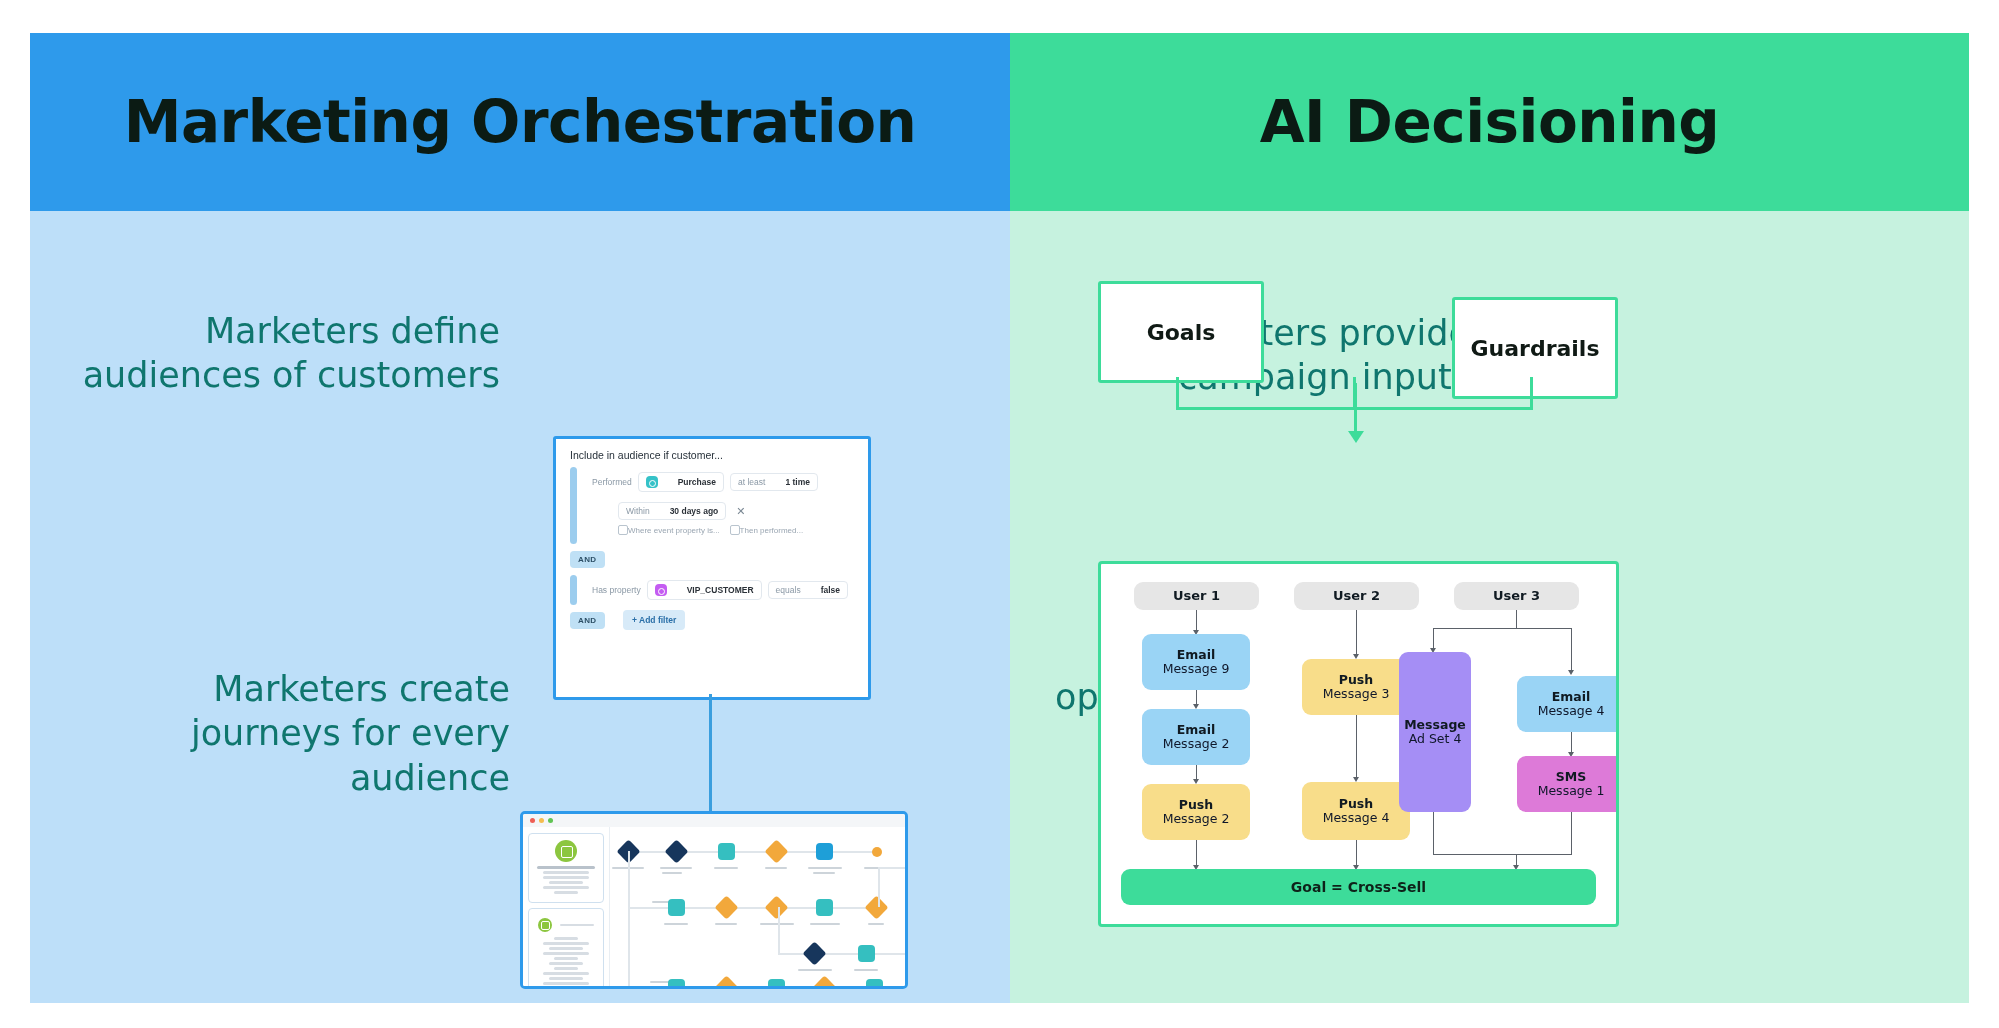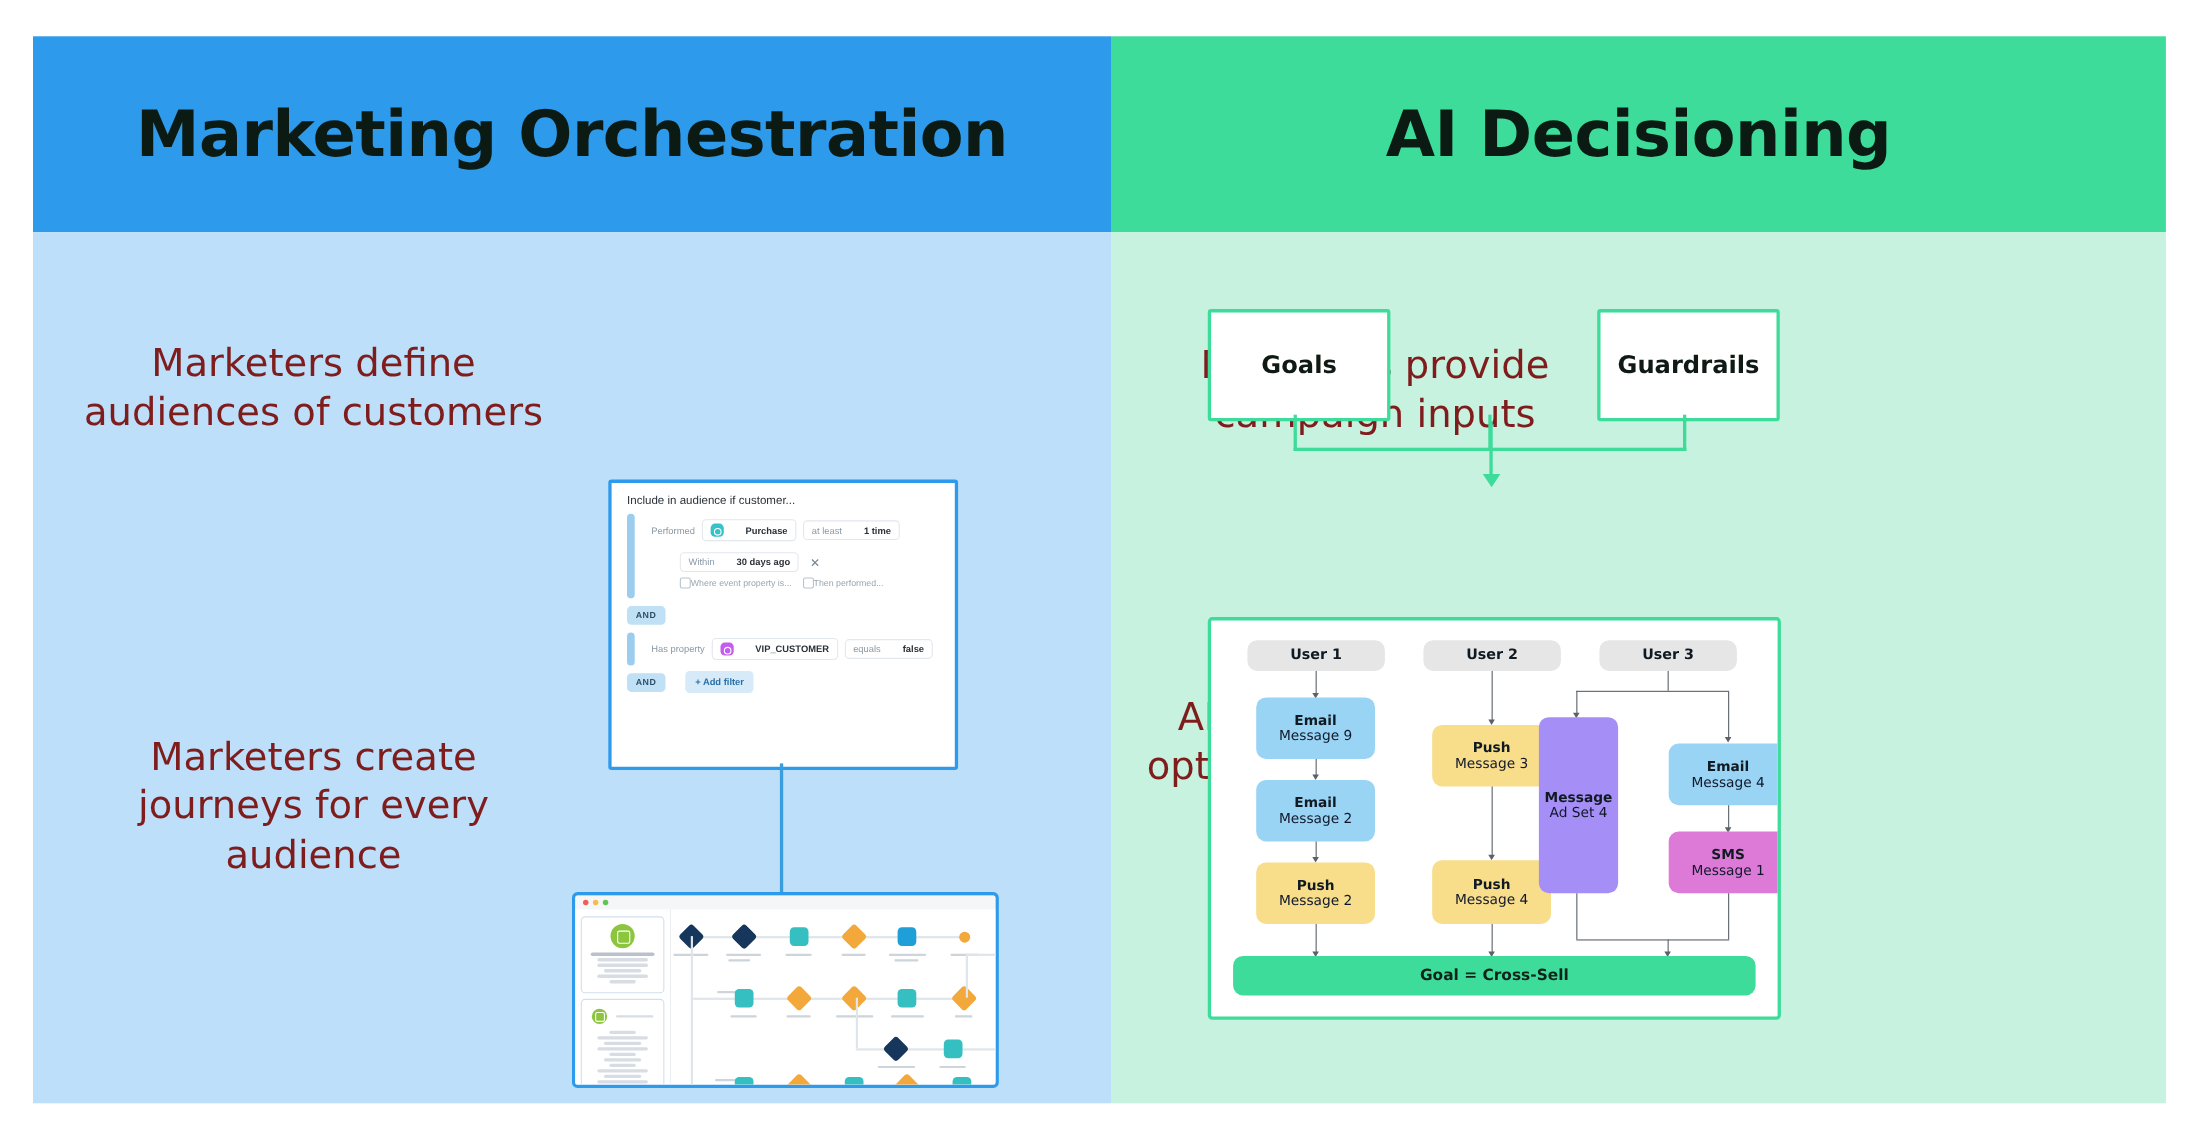--- a/index.html
+++ b/index.html
@@ -20,21 +20,21 @@
     margin:0;font-size:58px;font-weight:800;letter-spacing:-.5px;
     color:#0b1b14;font-family:"DejaVu Sans",sans-serif;
   }
   .head-blue{background:#2e9aeb;}
   .head-green{background:#3ddc9a;}
   .body-blue{background:#bddff9;height:792px;position:relative;}
   .body-green{background:#c6f2df;height:792px;position:relative;}
 
   
   .lead{
-    position:absolute;text-align:center;color:#7f1d1d;
+    position:absolute;text-align:right;color:#0f766e;
     font-size:35px;line-height:1.27;font-weight:400;
     font-family:"DejaVu Sans",sans-serif;
   }
   .lead-1{left:40px;top:98px;width:430px;}
   .lead-2{left:30px;top:456px;width:450px;}
   .lead-r1{left:20px;top:100px;width:440px;}
   .lead-r2{left:20px;top:420px;width:440px;}
 
   
   .aud-card{
@@ -106,21 +106,21 @@
   .nlbl{position:absolute;height:2.2px;background:#cdd4da;border-radius:2px;}
 
   
   .in-box{
     position:absolute;background:#ffffff;border:3px solid #3ddc9a;border-radius:3px;
     display:flex;align-items:center;justify-content:center;
     font-size:22px;font-weight:800;color:#101a15;font-family:"DejaVu Sans",sans-serif;
   }
   .in-1{left:88px;top:70px;width:160px;height:96px;}
   .in-2{left:265px;top:70px;width:160px;height:96px;}
-  .in-3{left:442px;top:70px;width:160px;height:96px;}
+  .in-3{left:442px;top:86px;width:160px;height:96px;}
   .connector{position:absolute;background:#3ddc9a;}
   .arrow-green{position:absolute;left:344px;top:172px;}
   .arrow-green .stem{position:absolute;left:0;top:0;width:3px;height:50px;background:#3ddc9a;}
   .arrow-green .tip{position:absolute;left:-6.5px;top:48px;width:0;height:0;
     border-left:8px solid transparent;border-right:8px solid transparent;border-top:12px solid #3ddc9a;}
 
   
   .dec-card{
     position:absolute;left:88px;top:350px;width:515px;height:360px;
     background:#ffffff;border:3px solid #3ddc9a;border-radius:4px;overflow:hidden;

